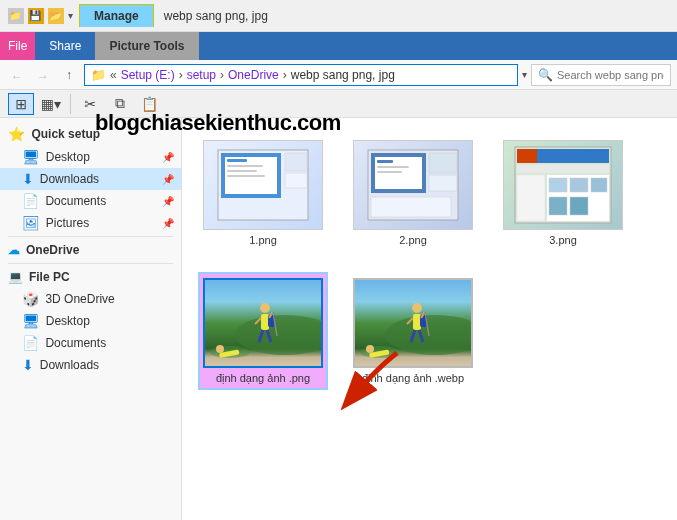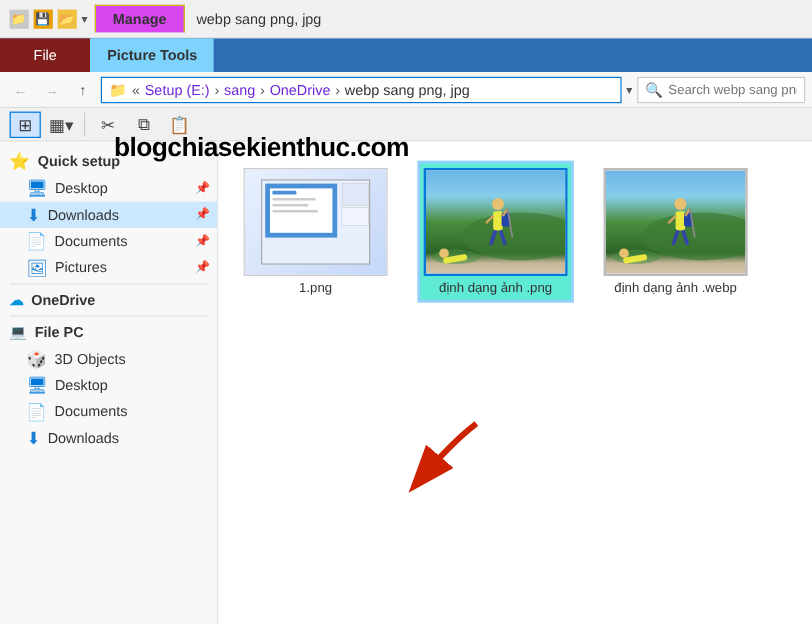--- a/index.html
+++ b/index.html
@@ -9,40 +9,40 @@
     .title-bar {
       display: flex; align-items: center; height: 32px; background: #f0f0f0;
       border-bottom: 1px solid #ddd; padding: 0 8px; gap: 6px;
     }
     .title-bar-icons { display: flex; gap: 4px; align-items: center; }
     .title-icon { width: 16px; height: 16px; background: #c8c8c8; display: flex; align-items: center; justify-content: center; font-size: 10px; }
     .title-icon.save { background: #e8a000; }
     .title-icon.folder { background: #f0c040; }
     .title-bar-arrow { color: #555; font-size: 10px; }
     .title-manage-tab {
-      background: #d946ef; border: 1px solid #c8c800; border-bottom: none;
+      background: #7dd3fc; border: 1px solid #c8c800; border-bottom: none;
       padding: 4px 14px; font-size: 12px; font-weight: 600; color: #333;
     }
     .title-text { margin-left: 4px; font-size: 12px; color: #333; }
 
     
     .ribbon {
       display: flex; align-items: center; height: 28px; background: #2e6db4;
       gap: 0;
     }
     .ribbon-file {
-      background: #7f1d1d; color: #fff; padding: 0 28px; height: 100%;
+      background: #ec4899; color: #fff; padding: 0 8px; height: 100%;
       display: flex; align-items: center; font-size: 12px; font-weight: 500;
     }
     .ribbon-tab {
       color: #fff; padding: 0 14px; height: 100%;
       display: flex; align-items: center; font-size: 12px; cursor: pointer;
     }
     .ribbon-manage-tab {
-      background: #7dd3fc; color: #333; padding: 0 14px; height: 100%;
+      background: #a3a3a3; color: #333; padding: 0 14px; height: 100%;
       display: flex; align-items: center; font-size: 12px; font-weight: 600;
     }
 
     
     .address-bar {
       display: flex; align-items: center; height: 30px; background: #f8f8f8;
       border-bottom: 1px solid #ddd; padding: 0 6px; gap: 4px;
     }
     .nav-btn {
       width: 22px; height: 22px; display: flex; align-items: center; justify-content: center;
@@ -118,21 +118,21 @@
 
     
     .file-grid {
       display: grid; grid-template-columns: repeat(3, 130px); gap: 20px 20px;
       padding: 8px;
     }
     .file-item {
       display: flex; flex-direction: column; align-items: center; cursor: pointer;
       padding: 4px; border: 2px solid transparent;
     }
-    .file-item.selected { background: #5eead4; border-color: #99ccff; }
+    .file-item.selected { background: #f0abfc; border-color: #99ccff; }
     .thumb-container {
       width: 120px; height: 90px; border: 1px solid #ccc; background: #f0f0f0;
       display: flex; align-items: center; justify-content: center; overflow: hidden;
       position: relative;
     }
     .file-name {
       margin-top: 4px; font-size: 11px; color: #333; text-align: center; max-width: 120px;
       word-break: break-word;
     }
 
@@ -162,33 +162,34 @@
     <div class="title-icon save">💾</div>
     <div class="title-icon folder">📂</div>
     <span class="title-bar-arrow">▾</span>
   </div>
   <div class="title-manage-tab">Manage</div>
   <span class="title-text">webp sang png, jpg</span>
 </div>
 
 <div class="ribbon">
   <div class="ribbon-file">File</div>
+  <div class="ribbon-tab">Share</div>
   <div class="ribbon-manage-tab">Picture Tools</div>
 </div>
 
 <div class="address-bar">
   <div class="nav-btn disabled">←</div>
   <div class="nav-btn disabled">→</div>
   <div class="nav-btn">↑</div>
   <div class="address-path">
     <span>📁</span>
     <span class="path-sep">«</span>
     <span class="path-part">Setup (E:)</span>
     <span class="path-sep">›</span>
-    <span class="path-part">sang</span>
+    <span class="path-part">setup</span>
     <span class="path-sep">›</span>
     <span class="path-part">OneDrive</span>
     <span class="path-sep">›</span>
     <span class="path-current">webp sang png, jpg</span>
   </div>
   <span class="dropdown-arrow">▾</span>
   <div class="search-box">
     <span>🔍</span>
     <input type="text" placeholder="Search webp sang png, jpg" style="">
   </div>
@@ -245,21 +246,21 @@
     </div>
 
     <div class="sidebar-divider"></div>
 
     <div class="sidebar-section-header">
       <span class="pc-icon">💻</span>
       <span>File PC</span>
     </div>
     <div class="sidebar-item">
       <span class="item-icon">🎲</span>
-      <span>3D Objects</span>
+      <span>3D OneDrive</span>
     </div>
     <div class="sidebar-item">
       <span class="item-icon folder-blue">🖥</span>
       <span>Desktop</span>
     </div>
     <div class="sidebar-item">
       <span class="item-icon folder-doc">📄</span>
       <span>Documents</span>
     </div>
     <div class="sidebar-item">
@@ -293,21 +294,58 @@
             <rect x="14" y="20" width="36" height="2" fill="#ccc" rx="1"></rect>
             <rect x="14" y="25" width="30" height="2" fill="#ccc" rx="1"></rect>
             <rect x="14" y="30" width="38" height="2" fill="#ccc" rx="1"></rect>
             <rect x="72" y="8" width="22" height="18" fill="#e0e8f8" stroke="#ccc" stroke-width="0.5"></rect>
             <rect x="72" y="28" width="22" height="15" fill="#f0f4ff" stroke="#ccc" stroke-width="0.5"></rect>
           </svg>
         </div>
         <span class="file-name">1.png</span>
       </div>
 
-
+      <div class="file-item">
+        <div class="thumb-container thumb-2">
+          <svg width="100" height="80" viewBox="0 0 100 80">
+            <rect x="5" y="5" width="90" height="70" fill="#e0e8f8" stroke="#aaa" stroke-width="1"></rect>
+            <rect x="8" y="8" width="55" height="40" fill="#5080b8"></rect>
+            <rect x="12" y="12" width="47" height="32" fill="#fff"></rect>
+            <rect x="14" y="15" width="16" height="3" fill="#5080b8" rx="1"></rect>
+            <rect x="14" y="21" width="32" height="2" fill="#ccc" rx="1"></rect>
+            <rect x="14" y="26" width="25" height="2" fill="#ccc" rx="1"></rect>
+            <rect x="66" y="8" width="28" height="20" fill="#d8e4f0" stroke="#ccc" stroke-width="0.5"></rect>
+            <rect x="66" y="30" width="28" height="16" fill="#e8f0fa" stroke="#ccc" stroke-width="0.5"></rect>
+            <rect x="8" y="52" width="80" height="20" fill="#f0f4fc" stroke="#ccc" stroke-width="0.5"></rect>
+          </svg>
+        </div>
+        <span class="file-name">2.png</span>
+      </div>
+
+      <div class="file-item">
+        <div class="thumb-container thumb-3">
+          <svg width="100" height="80" viewBox="0 0 100 80">
+            <rect x="2" y="2" width="96" height="76" fill="#d8e8d8" stroke="#aaa" stroke-width="1"></rect>
+
+            <rect x="4" y="4" width="92" height="14" fill="#3078c8"></rect>
+            <rect x="4" y="4" width="20" height="14" fill="#d04000"></rect>
+            <rect x="4" y="20" width="92" height="8" fill="#e8e8e8"></rect>
+            <rect x="4" y="30" width="28" height="46" fill="#f4f4f4" stroke="#ddd" stroke-width="0.5"></rect>
+            <rect x="34" y="30" width="62" height="46" fill="#fff"></rect>
+
+            <rect x="36" y="33" width="18" height="14" fill="#b0d0e8" stroke="#ccc" stroke-width="0.5"></rect>
+            <rect x="57" y="33" width="18" height="14" fill="#a8c8e0" stroke="#ccc" stroke-width="0.5"></rect>
+            <rect x="78" y="33" width="16" height="14" fill="#98c0d8" stroke="#ccc" stroke-width="0.5"></rect>
+
+            <rect x="36" y="52" width="18" height="18" fill="#7ab0c8" stroke="#ccc" stroke-width="0.5"></rect>
+            <rect x="57" y="52" width="18" height="18" fill="#6aa8c0" stroke="#ccc" stroke-width="0.5"></rect>
+          </svg>
+        </div>
+        <span class="file-name">3.png</span>
+      </div>
 
       <div class="file-item selected">
         <div class="thumb-container" style="border:2px solid #0078d7;">
           <div class="mountain-bg">
             <svg width="120" height="90" viewBox="0 0 120 90" style="position:absolute;top:0;left:0;">
 
               <rect width="120" height="90" fill="none"></rect>
 
               <ellipse cx="80" cy="55" rx="50" ry="20" fill="#3d7a35" opacity="0.7"></ellipse>
 

